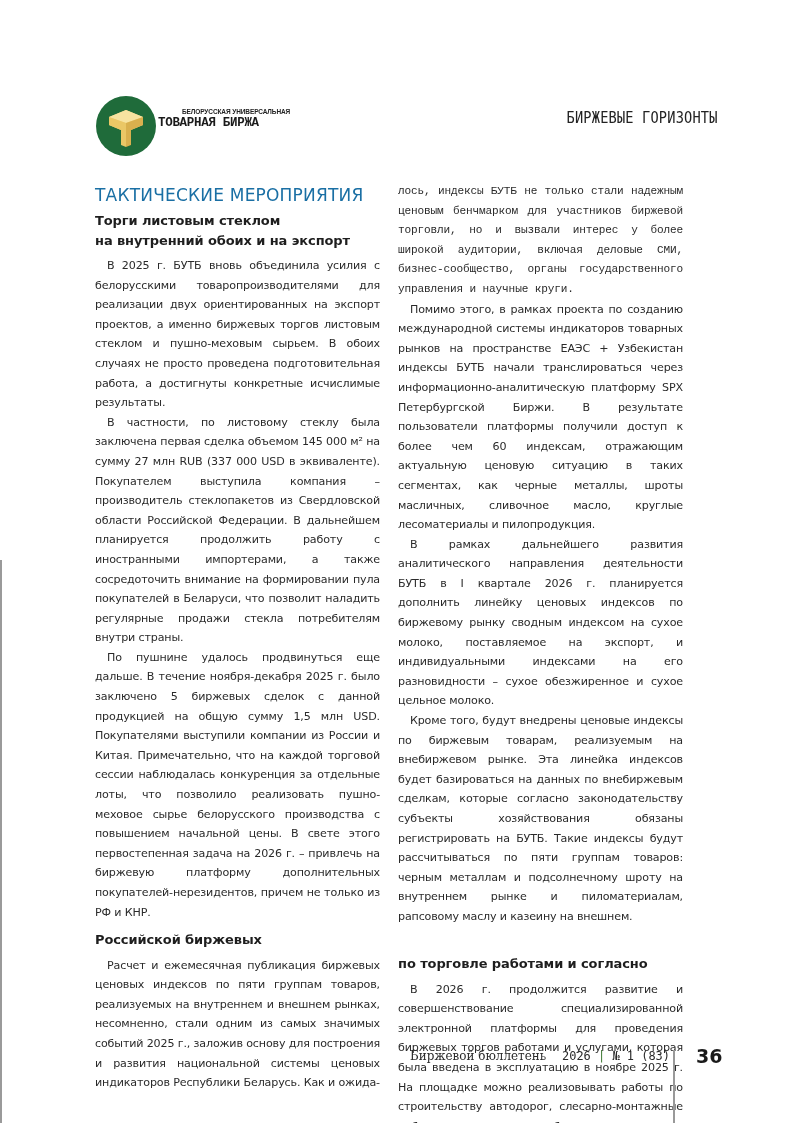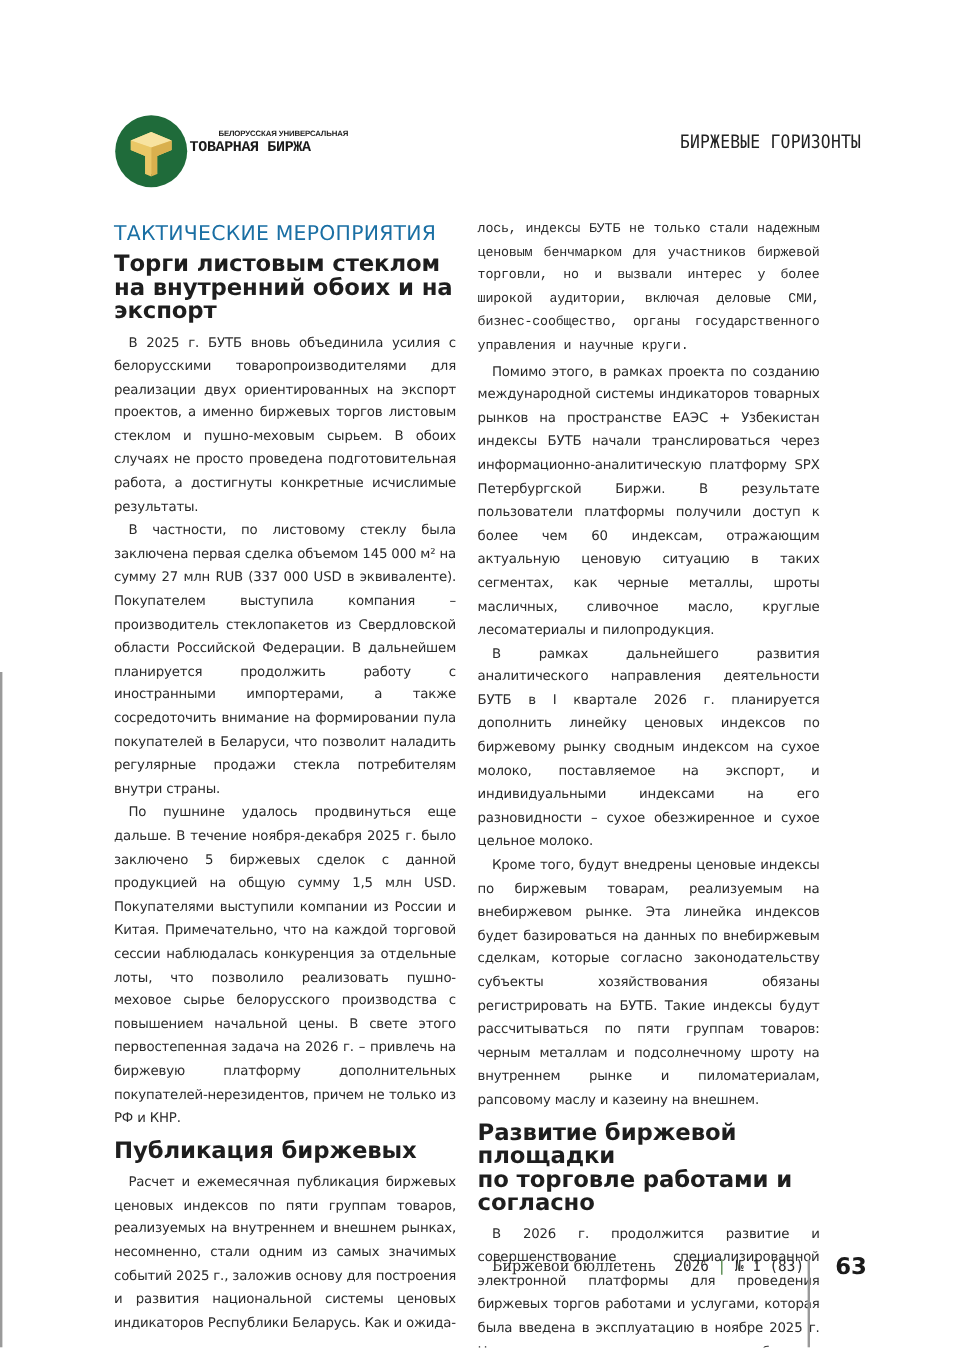--- a/index.html
+++ b/index.html
@@ -12,21 +12,21 @@
   .logo-small { font-family:Liberation Sans, sans-serif; font-weight:bold; font-size:6.5px; letter-spacing:-0.1px; color:#222; line-height:8px;margin-left:24px; }
   .logo-big { font-family:Liberation Mono, monospace; font-weight:bold; font-size:12.5px; color:#1a1a1a; line-height:14px; letter-spacing:-0.3px; }
 
   .section-header { position:absolute; right:76px; top:109px; font-family:"DejaVu Sans Mono", monospace; font-size:15.5px; letter-spacing:0.2px; color:#222; transform:scaleX(0.88); transform-origin:right top; }
 
   .col { position:absolute; width:285px; font-size:11.1px; line-height:19.6px; }
   .col-left { left:95px; top:183px; }
   .col-right { left:398px; top:182px; }
 
   .rubric { font-size:17px; color:#1a6fa4; font-weight:normal; letter-spacing:0.2px; line-height:24px; margin:0 0 4px 0; }
-  h2 { font-size:19px; font-weight:bold; color:#1e1e1e; line-height:19.5px; margin:0 0 6px 0; letter-spacing:-0.1px; }
+  h2 { font-size:13px; font-weight:bold; color:#1e1e1e; line-height:19.5px; margin:0 0 6px 0; letter-spacing:-0.1px; }
   h2.mid { margin-top:8px; }
   p { margin:0; text-align:justify; text-indent:12px; letter-spacing:-0.15px; }
   p.no-indent { text-indent:0;font-family:Liberation Mono, monospace; }
   .footer-title { position:absolute; left:410px; top:1048px; font-family:"DejaVu Serif", serif; font-size:13px; transform:scaleX(0.92); transform-origin:left top; white-space:nowrap; }
   .footer-issue { position:absolute; left:562px; top:1048px; font-family:"DejaVu Sans Mono", monospace; font-size:13px; white-space:nowrap; transform:scaleX(0.92); transform-origin:left top; }
   .footer-sep { color:#3f7a35; }
   .footer-rule { position:absolute; left:673px; top:1050px; width:2px; height:73px; background:#999; }
   .page-number { position:absolute; left:696px; top:1045px; font-family:"DejaVu Sans", sans-serif; font-weight:bold; font-size:19px; color:#1a1a1a; }
 </style>
 </head>
@@ -51,37 +51,37 @@
 <div class="col col-left">
   <div class="rubric">ТАКТИЧЕСКИЕ МЕРОПРИЯТИЯ</div>
   <h2>
     <span>Торги листовым стеклом</span><br>
     <span>на внутренний обоих и на экспорт</span>
   </h2>
   <p>В 2025 г. БУТБ вновь объединила усилия с белорусскими товаропроизводителями для реализации двух ориентированных на экспорт проектов, а именно биржевых торгов листовым стеклом и пушно-меховым сырьем. В обоих случаях не просто проведена подготовительная работа, а достигнуты конкретные исчислимые результаты.</p>
   <p>В частности, по листовому стеклу была заключена первая сделка объемом 145 000 м² на сумму 27 млн RUB (337 000 USD в эквиваленте). Покупателем выступила компания – производитель стеклопакетов из Свердловской области Российской Федерации. В дальнейшем планируется продолжить работу с иностранными импортерами, а также сосредоточить внимание на формировании пула покупателей в Беларуси, что позволит наладить регулярные продажи стекла потребителям внутри страны.</p>
   <p>По пушнине удалось продвинуться еще дальше. В течение ноября-декабря 2025 г. было заключено 5 биржевых сделок с данной продукцией на общую сумму 1,5 млн USD. Покупателями выступили компании из России и Китая. Примечательно, что на каждой торговой сессии наблюдалась конкуренция за отдельные лоты, что позволило реализовать пушно-меховое сырье белорусского производства с повышением начальной цены. В свете этого первостепенная задача на 2026 г. – привлечь на биржевую платформу дополнительных покупателей-нерезидентов, причем не только из РФ и КНР.</p>
   <h2 class="mid">
-    <span>Публикация биржевых</span><br>
+    <span>Российской биржевых</span><br>
   </h2>
   <p>Расчет и ежемесячная публикация биржевых ценовых индексов по пяти группам товаров, реализуемых на внутреннем и внешнем рынках, несомненно, стали одним из самых значимых событий 2025 г., заложив основу для построения и развития национальной системы ценовых индикаторов Республики Беларусь. Как и ожида-</p>
 </div>
 
 <div class="col col-right">
   <p class="no-indent">лось, индексы БУТБ не только стали надежным ценовым бенчмарком для участников биржевой торговли, но и вызвали интерес у более широкой аудитории, включая деловые СМИ, бизнес-сообщество, органы государственного управления и научные круги.</p>
   <p>Помимо этого, в рамках проекта по созданию международной системы индикаторов товарных рынков на пространстве ЕАЭС + Узбекистан индексы БУТБ начали транслироваться через информационно-аналитическую платформу SPX Петербургской Биржи. В результате пользователи платформы получили доступ к более чем 60 индексам, отражающим актуальную ценовую ситуацию в таких сегментах, как черные металлы, шроты масличных, сливочное масло, круглые лесоматериалы и пилопродукция.</p>
   <p>В рамках дальнейшего развития аналитического направления деятельности БУТБ в I квартале 2026 г. планируется дополнить линейку ценовых индексов по биржевому рынку сводным индексом на сухое молоко, поставляемое на экспорт, и индивидуальными индексами на его разновидности – сухое обезжиренное и сухое цельное молоко.</p>
   <p>Кроме того, будут внедрены ценовые индексы по биржевым товарам, реализуемым на внебиржевом рынке. Эта линейка индексов будет базироваться на данных по внебиржевым сделкам, которые согласно законодательству субъекты хозяйствования обязаны регистрировать на БУТБ. Такие индексы будут рассчитываться по пяти группам товаров: черным металлам и подсолнечному шроту на внутреннем рынке и пиломатериалам, рапсовому маслу и казеину на внешнем.</p>
   <h2 class="mid">
-    <span>Развитие биржевой площадки</span><br>
+    <br>
     <span>по торговле работами и согласно</span>
   </h2>
   <p>В 2026 г. продолжится развитие и совершенствование специализированной электронной платформы для проведения биржевых торгов работами и услугами, которая была введена в эксплуатацию в ноябре 2025 г. На площадке можно реализовывать работы по строительству автодорог, слесарно-монтажные работы, отделочные работы завершающего цикла, услуги в области</p>
 </div>
 
 <div class="footer-title">Биржевой бюллетень</div>
 <div class="footer-issue">
   <span>2026</span>
   <span class="footer-sep">|</span>
   <span>№ 1 (83)</span>
 </div>
 <div class="footer-rule"></div>
-<div class="page-number">63</div>
+<div class="page-number">36</div>
 
 </body></html>

